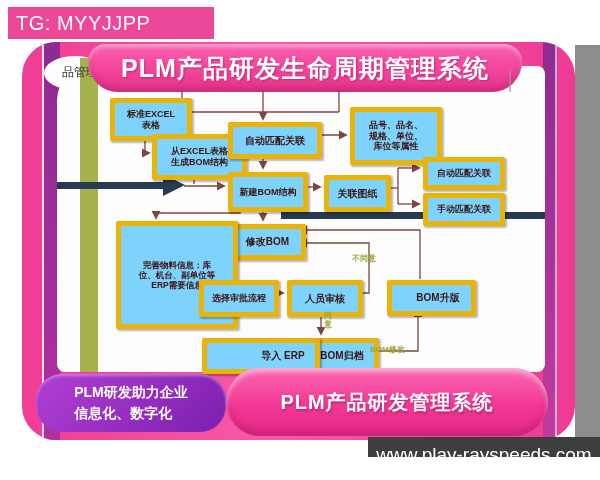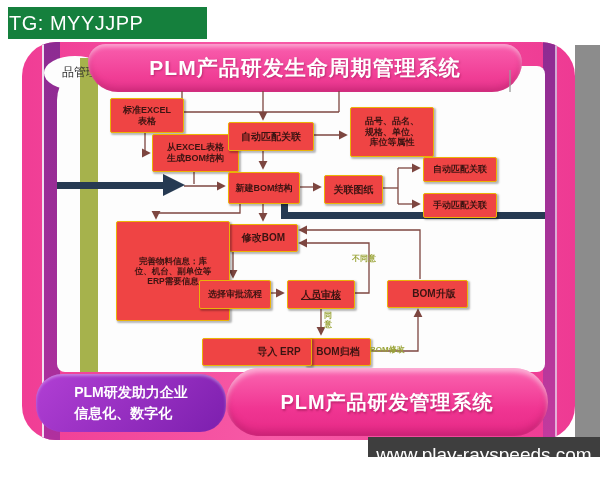--- a/index.html
+++ b/index.html
@@ -1,22 +1,22 @@
 <!DOCTYPE html>
 <html><head>
 <meta charset="utf-8">
 <style>
   html,body{margin:0;padding:0;}
   body{width:600px;height:480px;position:relative;background:#ffffff;
        font-family:"Liberation Sans","DejaVu Sans",sans-serif;overflow:hidden;}
   .abs{position:absolute;}
 
   
-  #tg-bar{left:8px;top:7px;width:198px;height:32px;background:#15803d;color:#fff;
-          font-size:20px;line-height:32px;padding-left:1px;z-index:30;letter-spacing:.5px;}
+  #tg-bar{left:8px;top:7px;width:198px;height:32px;background:#ec4899;color:#fff;
+          font-size:20px;line-height:32px;padding-left:8px;z-index:30;letter-spacing:.5px;}
 
   
   #url-bar{left:368px;top:437px;width:232px;height:20px;background:#3e3e3e;color:#fff;
            font-size:19px;line-height:35px;text-align:center;z-index:30;}
 
   
   #gray-col{left:575px;top:45px;width:25px;height:392px;background:#8c8c8c;z-index:1;}
 
   
   #frame{left:22px;top:42px;width:553px;height:398px;border-radius:34px;
@@ -32,27 +32,27 @@
   
   #lane-blob{left:44px;top:56px;width:62px;height:34px;background:#fdfdfd;border-radius:50%;z-index:5;}
   #lane-strip{left:80px;top:58px;width:18px;height:314px;background:#a6b24c;z-index:6;}
   #lane-label{left:62px;top:64px;font-size:12px;color:#2b2b2b;z-index:7;}
 
   
   #banner{left:88px;top:44px;width:434px;height:48px;z-index:8;
           background:linear-gradient(180deg,#f95fae 0%,#f03d95 70%,#e3348a 100%);
           border-radius:26px 26px 44px 44px;display:flex;align-items:center;justify-content:center;
           box-shadow:inset 0 3px 4px rgba(255,255,255,.45), inset 0 -4px 6px rgba(160,20,90,.35);}
-  #banner .t{color:#fff;font-size:21px;font-weight:bold;letter-spacing:1px;text-shadow:1px 1px 2px rgba(150,20,80,.5);}
+  #banner .t{color:#fff;font-size:25px;font-weight:bold;letter-spacing:1px;text-shadow:1px 1px 2px rgba(150,20,80,.5);}
 
   
   #flow-svg{left:0;top:0;z-index:9;pointer-events:none;}
 
   
-  .node{position:absolute;background:#ef4444;border:1px solid #eab308;color:#3c1412;
+  .node{position:absolute;background:#7dd3fc;border:5px solid #eab308;color:#3c1412;
         font-weight:bold;display:flex;align-items:center;justify-content:center;text-align:center;
         border-radius:2px;z-index:10;box-shadow:1.5px 1.5px 2px rgba(0,0,0,.28);
         white-space:pre-line;line-height:1.2;}
   .fs9{font-size:9px;} .fs10{font-size:10px;} .fs85{font-size:8.5px;}
 
   
   .edge-label{position:absolute;color:#9aa437;font-size:8px;font-weight:bold;z-index:11;line-height:1.1;}
 
   
   #slogan{left:36px;top:374px;width:190px;height:58px;z-index:12;
@@ -158,21 +158,21 @@
 <div class="node fs9" style="left:350px;top:107px;width:82px;height:48px;">品号、品名、
 规格、单位、
 库位等属性</div>
 <div class="node fs9" style="left:228px;top:172px;width:70px;height:30px;">新建BOM结构</div>
 <div class="node fs10" style="left:324px;top:175px;width:57px;height:27px;">关联图纸</div>
 <div class="node fs9" style="left:423px;top:157px;width:72px;height:23px;">自动匹配关联</div>
 <div class="node fs9" style="left:423px;top:193px;width:72px;height:23px;">手动匹配关联</div>
 <div class="node fs10" style="left:229px;top:224px;width:67px;height:26px;">修改BOM</div>
 <div class="node fs85" style="left:116px;top:221px;width:80px;height:66px;padding:16px;">完善物料信息：库位、机台、副单位等ERP需要信息</div>
 <div class="node fs9" style="left:199px;top:280px;width:70px;height:27px;">选择审批流程</div>
-<div class="node fs10" style="left:287px;top:280px;width:66px;height:27px;text-decoration:underline;">人员审核</div>
+<div class="node fs10" style="left:287px;top:280px;width:66px;height:27px;">人员审核</div>
 <div class="node fs10" style="left:387px;top:280px;width:66px;height:26px;padding-left:13px;">BOM升版</div>
 <div class="node fs10" style="left:305px;top:338px;width:64px;height:26px;">BOM归档</div>
 <div class="node fs10" style="left:202px;top:338px;width:64px;height:26px;padding-left:44px;">导入 ERP</div>
 
 <div class="edge-label" style="left:352px;top:255px;">不同意</div>
 <div class="edge-label" style="left:324px;top:312px;width:10px;">同意</div>
 <div class="edge-label" style="left:370px;top:346px;">BOM修改</div>
 
 <div id="slogan" class="abs">
   <span class="t">PLM研发助力企业

